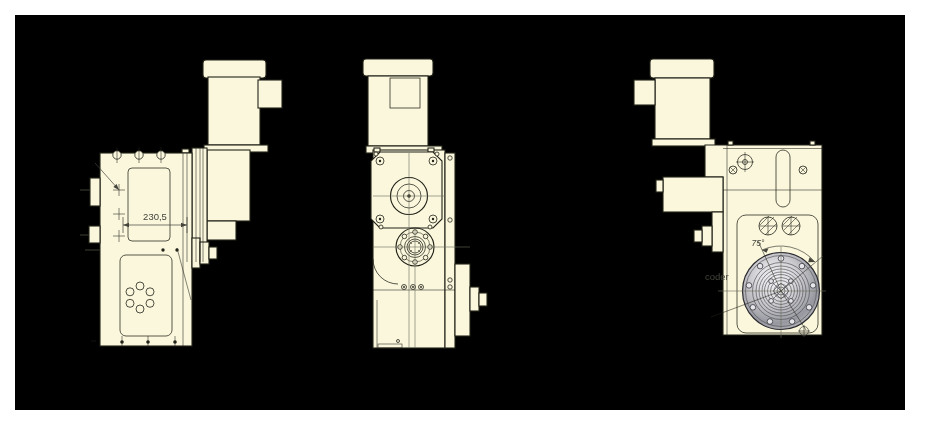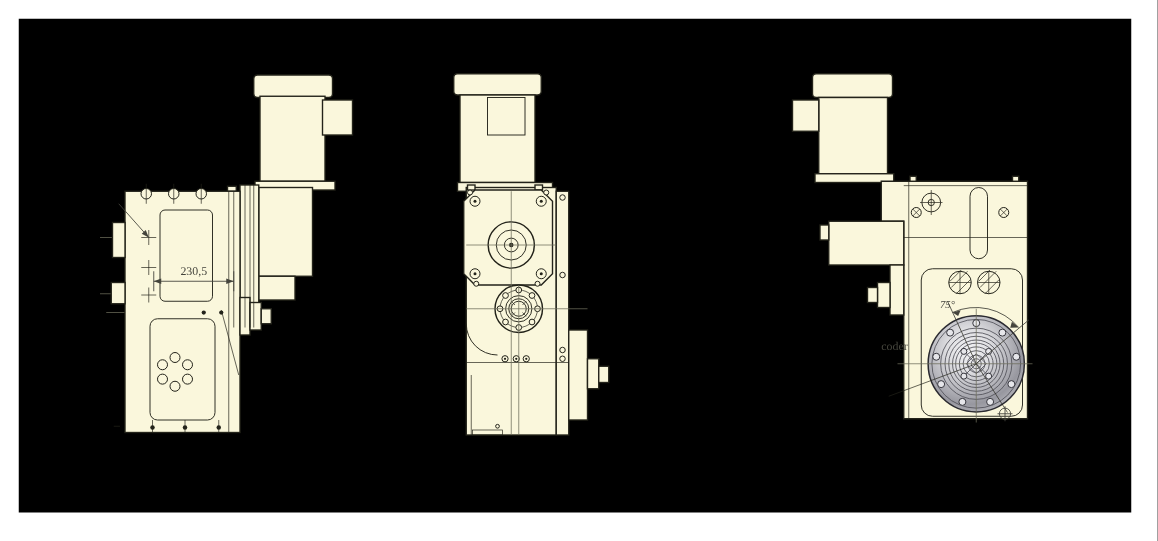--- a/index.html
+++ b/index.html
@@ -1,19 +1,19 @@
 <!DOCTYPE html>
 <html style="--page-background: #ffffff; --canvas-background: #000000; --body-fill: #faf7dc; --outline: #23231a; --centerline: #6b6b5a; --dimension: #44443c; --flange-light: #f2f2f4; --flange-mid: #b9b9bf; --flange-dark: #8f8f97;"><head>
 <meta charset="utf-8">
 <style>
   html,body { margin:0; padding:0; }
   .page {
     width:926px; height:433px; position:relative;
     background: var(--page-background,#ffffff);
-    font-family:Liberation Serif, serif;
+    font-family:Liberation Sans, sans-serif;
     overflow:hidden;
   }
   svg { position:absolute; left:0; top:0; }
   .blk  { fill: var(--canvas-background,#000000); }
   .body { fill: var(--body-fill,#faf7dc); stroke: var(--outline,#23231a); stroke-width:1.1; stroke-linejoin:miter; }
   .ln   { fill:none; stroke: var(--outline,#23231a); stroke-width:0.75; }
   .ln2  { fill:none; stroke: var(--outline,#23231a); stroke-width:1.15; }
   .lnt  { fill:none; stroke: var(--outline,#23231a); stroke-width:0.55; }
   .cl   { fill:none; stroke: var(--centerline,#6b6b5a); stroke-width:0.6; }
   .dim  { fill:none; stroke: var(--dimension,#44443c); stroke-width:0.7; }

